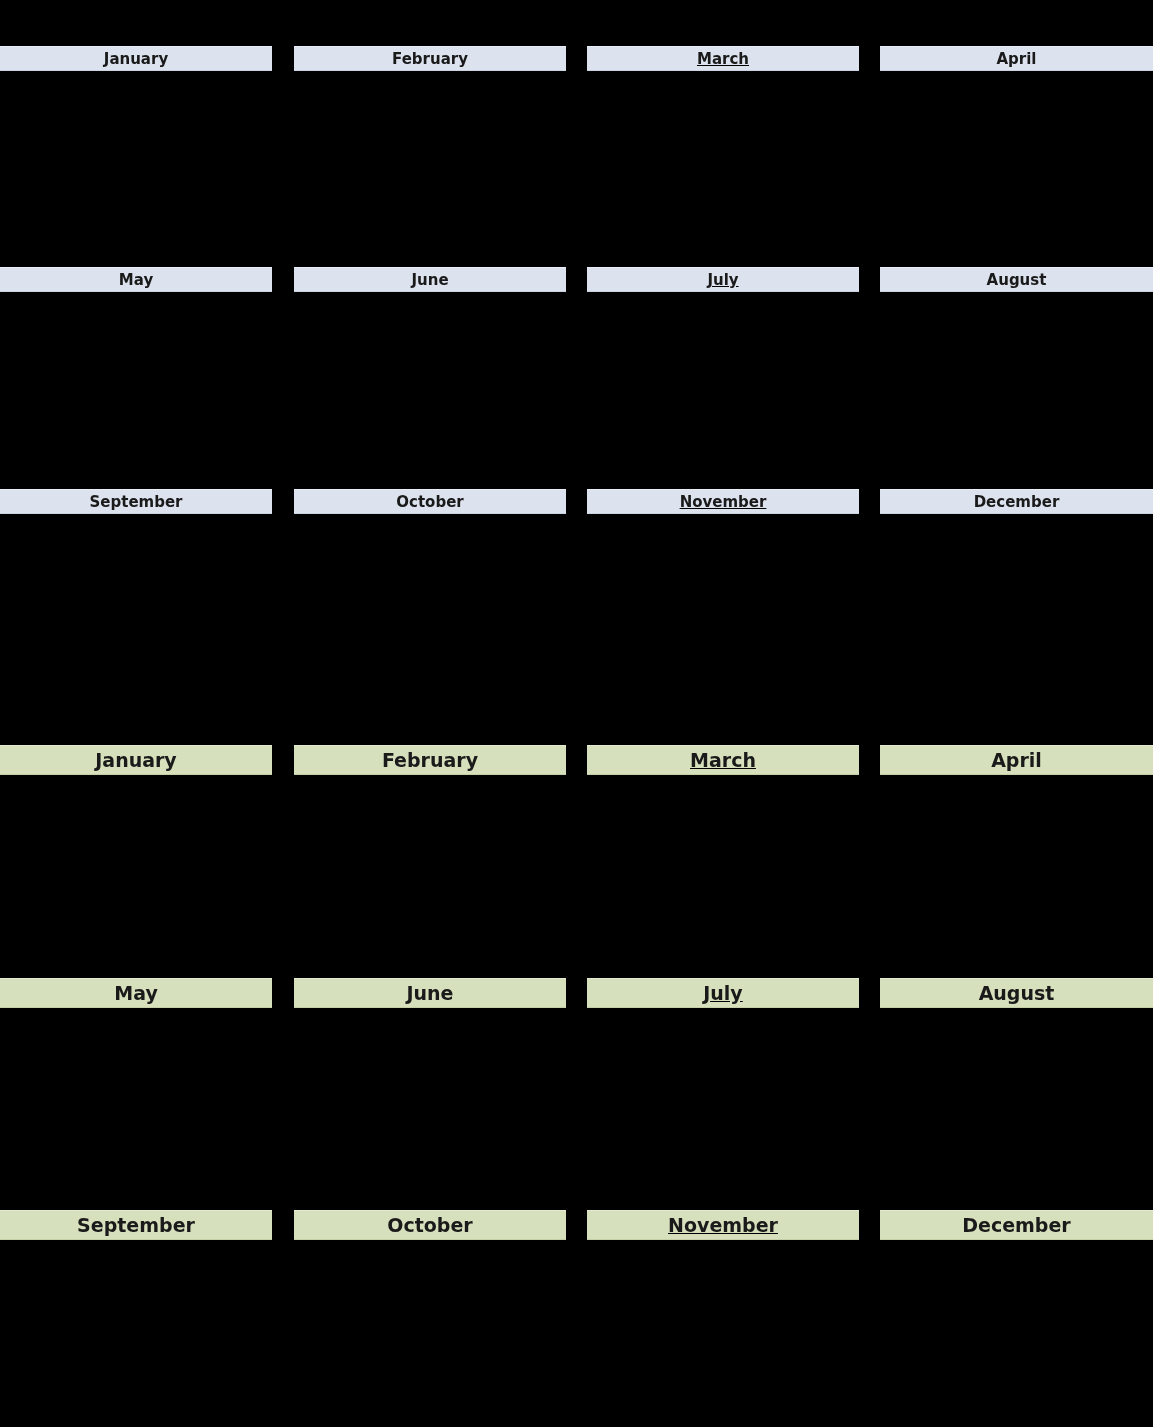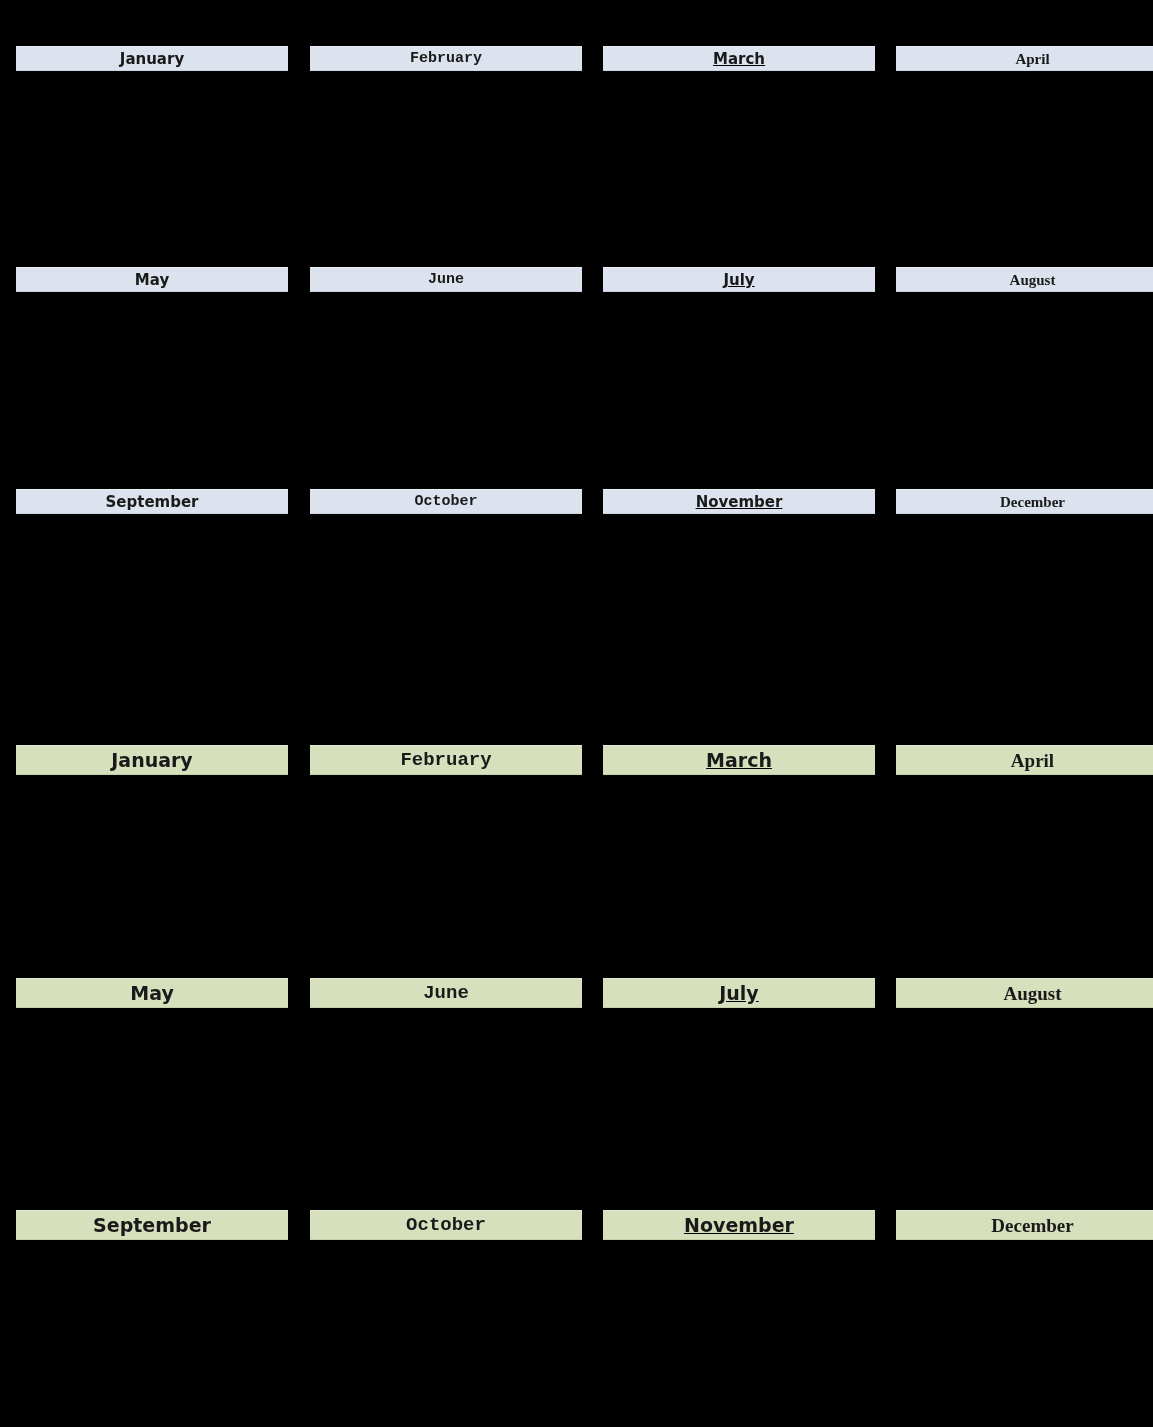--- a/index.html
+++ b/index.html
@@ -19,21 +19,21 @@
     position: absolute;
     left: 0;
     top: 0;
     width: 1153px;
     height: 1427px;
     background: #000000;
   }
 
   .month-grid {
     position: absolute;
-    left: 16px;
+    left: 0;
     width: 980px;
   }
 
   
   #grid-blue  { top: 0px;   height: 735px; }
   #grid-green { top: 735px; height: 692px; }
 
   .grid-row {
     position: absolute;
     left: 0;
@@ -51,23 +51,23 @@
   #grid-green .grid-row.row-2 { top: 475px; }
 
   .month-cell {
     position: absolute;
     top: 0;
     box-sizing: border-box;
   }
 
   
   .month-cell.col-0 { left: 0px;   width: 272px; }
-  .month-cell.col-1 { left: 294px; width: 272px; font-family: Liberation Mono, monospace; }
+  .month-cell.col-1 { left: 294px; width: 272px; }
   .month-cell.col-2 { left: 587px; width: 272px; text-decoration: underline; }
-  .month-cell.col-3 { left: 880px; width: 273px; font-family: Liberation Serif, serif; }
+  .month-cell.col-3 { left: 880px; width: 273px; }
 
   .month-header {
     box-sizing: border-box;
     width: 100%;
     text-align: center;
     color: #1a1a1a;
     white-space: nowrap;
     overflow: hidden;
   }
 

